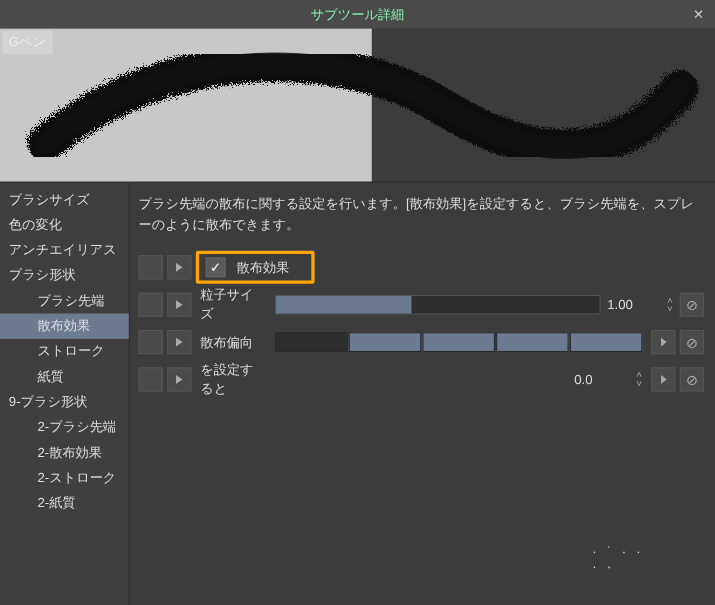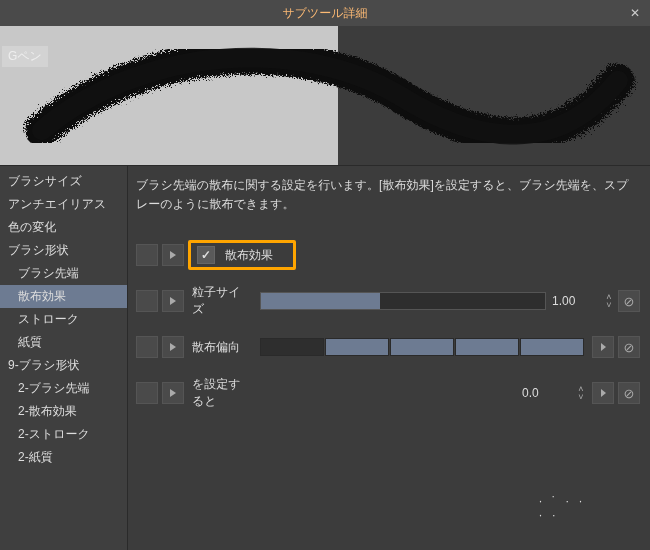--- a/index.html
+++ b/index.html
@@ -1,30 +1,30 @@
 <!DOCTYPE html>
 <html><head>
 <meta charset="utf-8">
 <style>
 *{box-sizing:border-box;margin:0;padding:0;font-family:"Meiryo","Hiragino Sans",sans-serif;font-size:12px;color:#ddd}
 body{background:#1a1a1a;display:flex;justify-content:center;align-items:flex-start;padding:0}
 .win{width:650px;height:550px;background:#3c3c3c;display:flex;flex-direction:column;overflow:hidden}
 .titlebar{height:26px;background:#4a4a4a;display:flex;align-items:center;justify-content:center;position:relative}
-.titlebar .title{font-size:12px;color:#fdba74}
+.titlebar .title{font-size:12px;color:#86efac}
 .titlebar .close{position:absolute;right:6px;top:4px;width:18px;height:18px;color:#ccc;cursor:pointer;display:flex;align-items:center;justify-content:center}
 .preview{height:140px;background:#3c3c3c;position:relative;border-bottom:1px solid #2a2a2a}
 .preview .left{position:absolute;left:0;top:0;width:52%;height:100%;background:#c8c8c8}
-.preview .label{position:absolute;left:2px;top:20px;background:rgba(255,255,255,0.2);padding:2px 6px;color:#eee;font-size:12px}
+.preview .label{position:absolute;left:2px;top:2px;background:rgba(255,255,255,0.2);padding:2px 6px;color:#eee;font-size:12px}
 .preview svg{position:absolute;left:0;top:0;width:100%;height:100%}
 .body{flex:1;display:flex;overflow:hidden}
-.sidebar{width:128px;background:#3f3f3f;border-right:1px solid #2a2a2a;padding-top:4px}
+.sidebar{width:118px;background:#3f3f3f;border-right:1px solid #2a2a2a;padding-top:4px}
 .sidebar .item{padding:3px 8px 3px 8px;cursor:pointer;white-space:nowrap;font-size:12px}
-.sidebar .item.indent{padding-left:18px}
+.sidebar .item.indent{padding-left:34px}
 .sidebar .item.sel{background:#6d7b92}
-.main{flex:1;background:#3c3c3c;padding:10px 10px 8px 8px;display:flex;flex-direction:column;gap:20px;position:relative}
+.main{flex:1;background:#3c3c3c;padding:10px 10px 8px 8px;display:flex;flex-direction:column;gap:8px;position:relative}
 .desc{color:#ddd;line-height:1.6;margin-bottom:8px}
 .row{display:flex;align-items:center;gap:4px;height:26px}
 .sq{width:22px;height:22px;background:#4a4a4a;border:1px solid #555;display:flex;align-items:center;justify-content:center}
 .tri{width:22px;height:22px;background:#4a4a4a;border:1px solid #555;display:flex;align-items:center;justify-content:center}
 .tri::after{content:"";width:0;height:0;border-left:6px solid #aaa;border-top:4px solid transparent;border-bottom:4px solid transparent}
 .cb{width:18px;height:18px;background:#5a5a5a;border:1px solid #666;display:flex;align-items:center;justify-content:center;cursor:pointer}
 .cb.checked::after{content:"✓";color:#ddd;font-size:12px;font-weight:bold}
 .lbl{padding:0 4px}
 .hl{border:3px solid #ffa500;padding:3px 16px 3px 6px;display:flex;align-items:center;gap:6px;height:30px;border-radius:2px}
 .slider{flex:1;height:18px;background:#2e2e2e;border:1px solid #555;position:relative;margin-right:4px}
@@ -63,22 +63,22 @@
           </filter>
       </defs>
       <path d="M 40 105 C 140 20, 300 10, 400 70 C 480 120, 560 130, 620 55" stroke="#111" stroke-width="34" fill="none" filter="url(#sc)" stroke-linecap="round"></path>
       <path d="M 40 105 C 140 20, 300 10, 400 70 C 480 120, 560 130, 620 55" stroke="#111" stroke-width="20" fill="none" stroke-linecap="round" opacity="0.9"></path>
     </svg>
   </div>
 
   <div class="body">
     <div class="sidebar">
       <div class="item">ブラシサイズ</div>
+      <div class="item">色の変化</div>
       <div class="item">アンチエイリアス</div>
-      <div class="item">色の変化</div>
       <div class="item">ブラシ形状</div>
       <div class="item indent">ブラシ先端</div>
       <div class="item indent sel">散布効果</div>
       <div class="item indent">ストローク</div>
       <div class="item indent">紙質</div>
       <div class="item">9-ブラシ形状</div>
       <div class="item indent">2-ブラシ先端</div>
       <div class="item indent">2-散布効果</div>
       <div class="item indent">2-ストローク</div>
       <div class="item indent">2-紙質</div>

